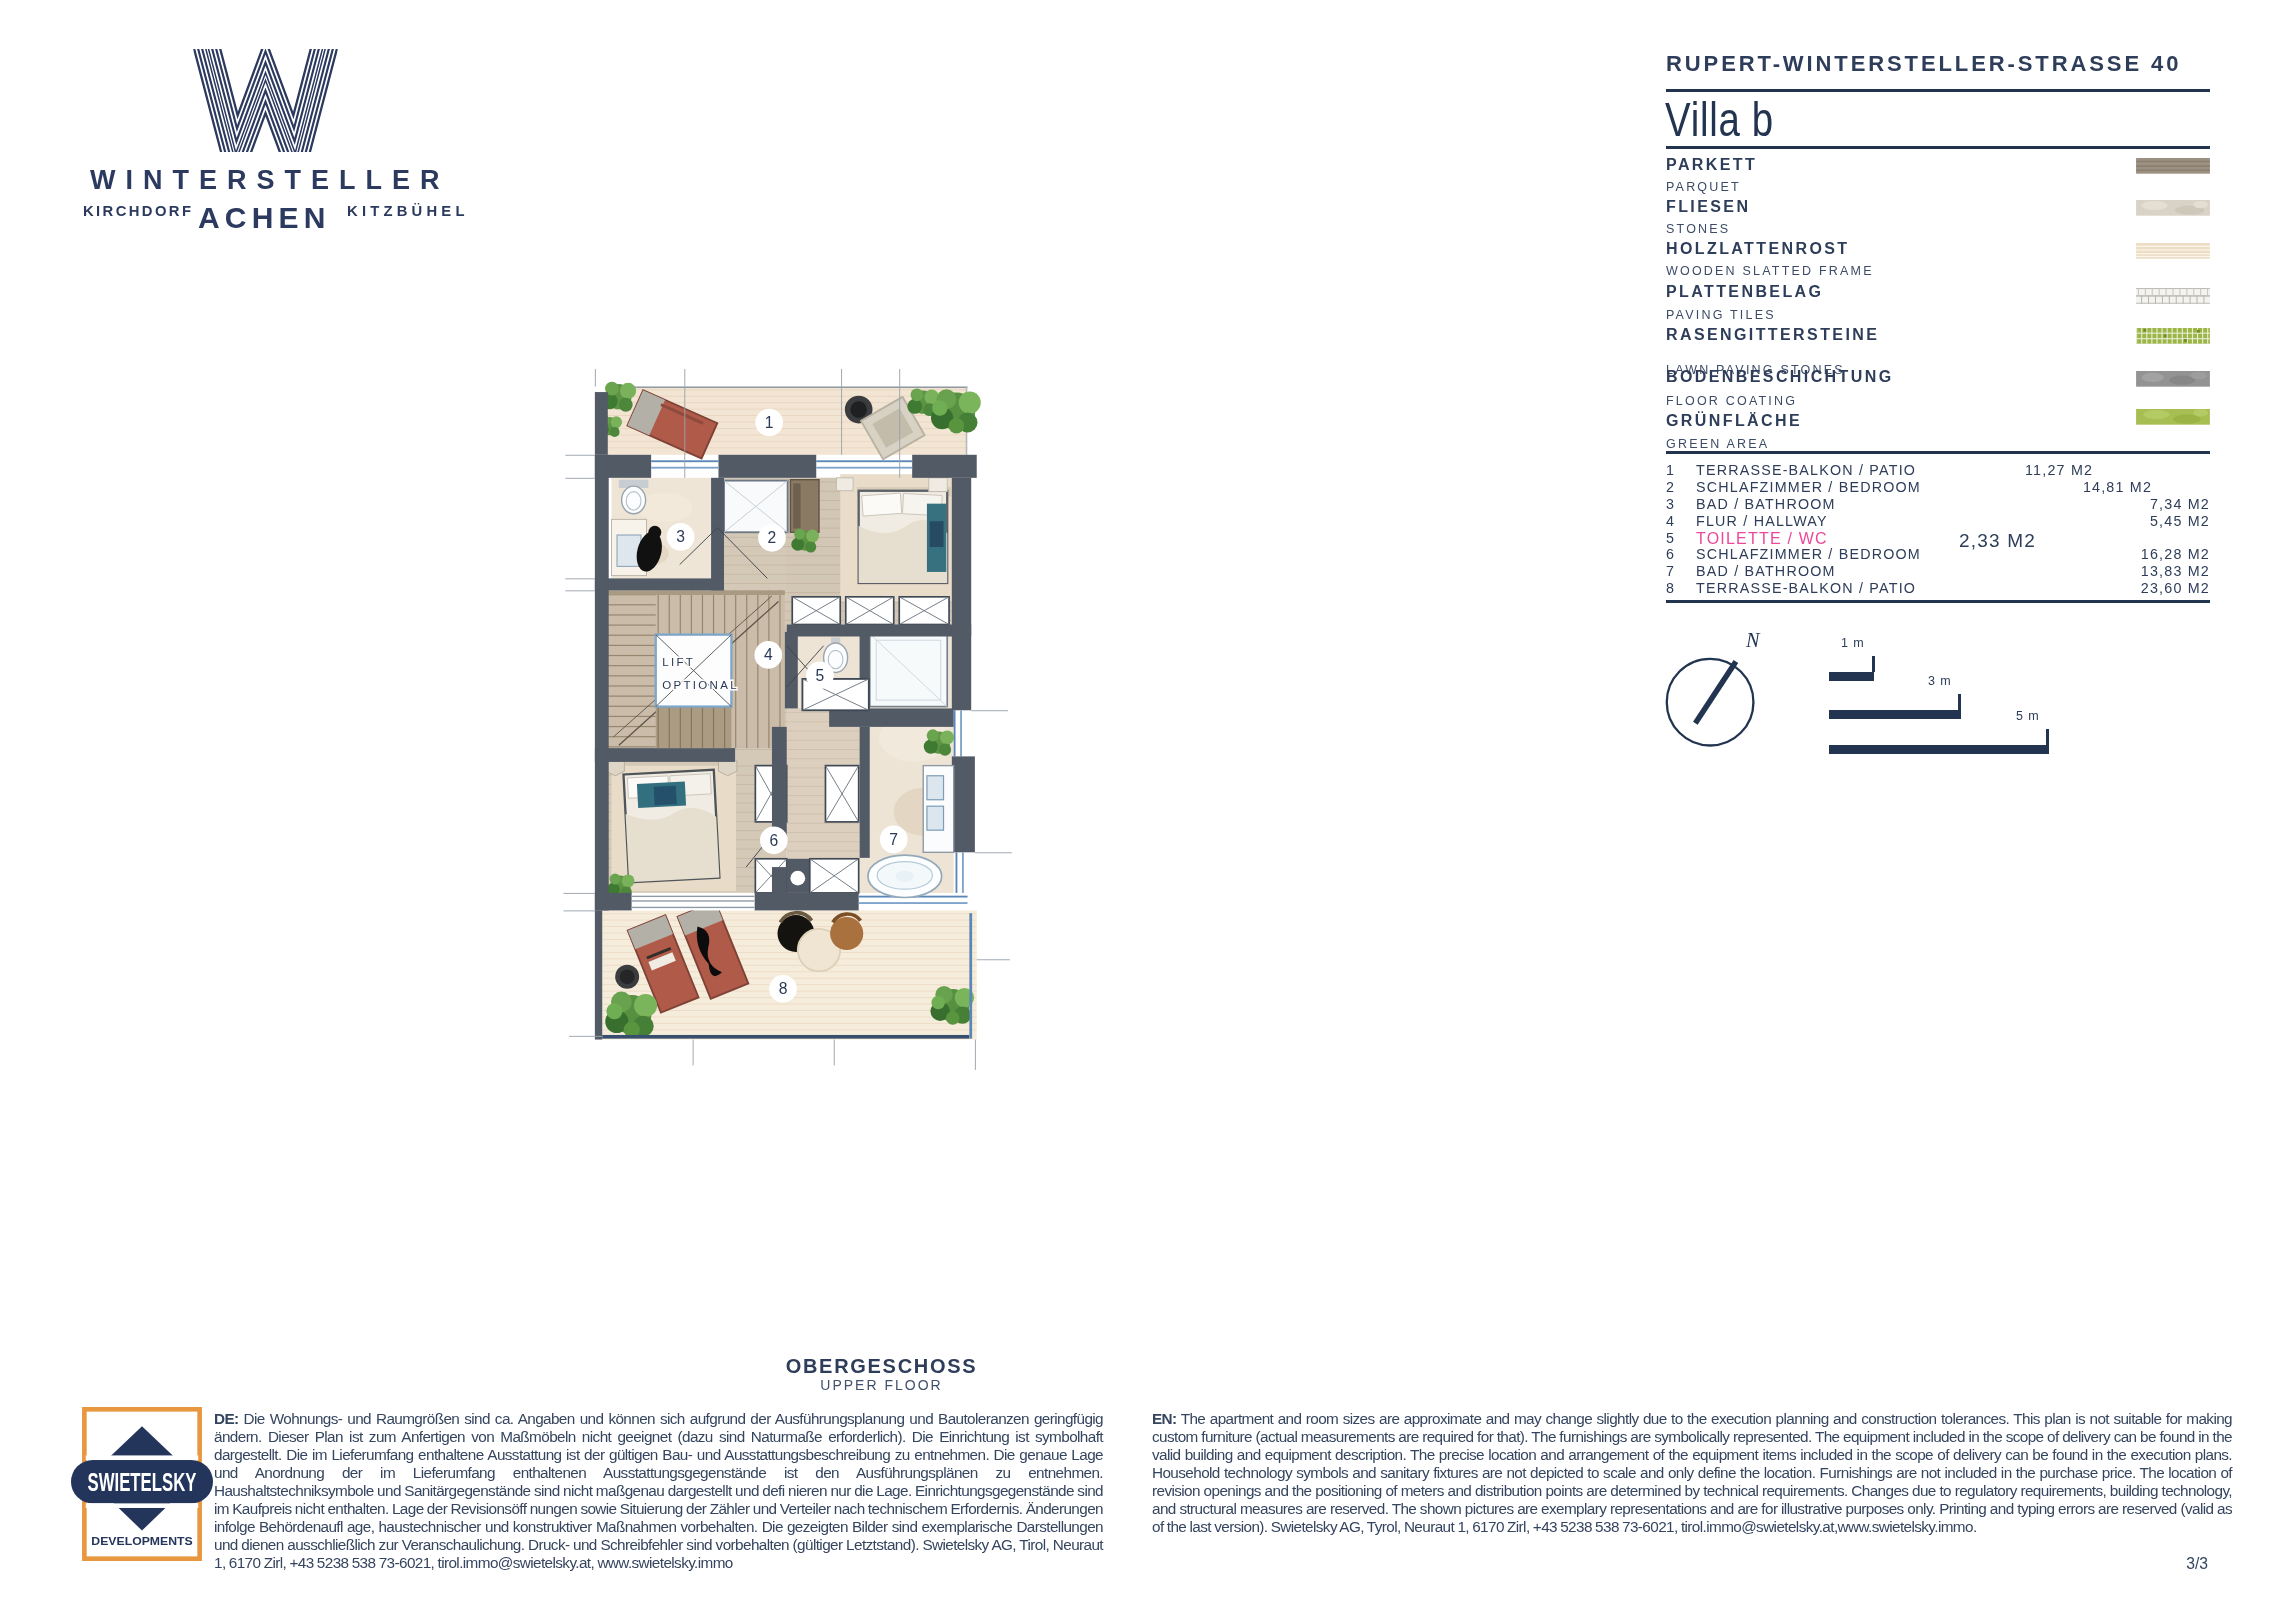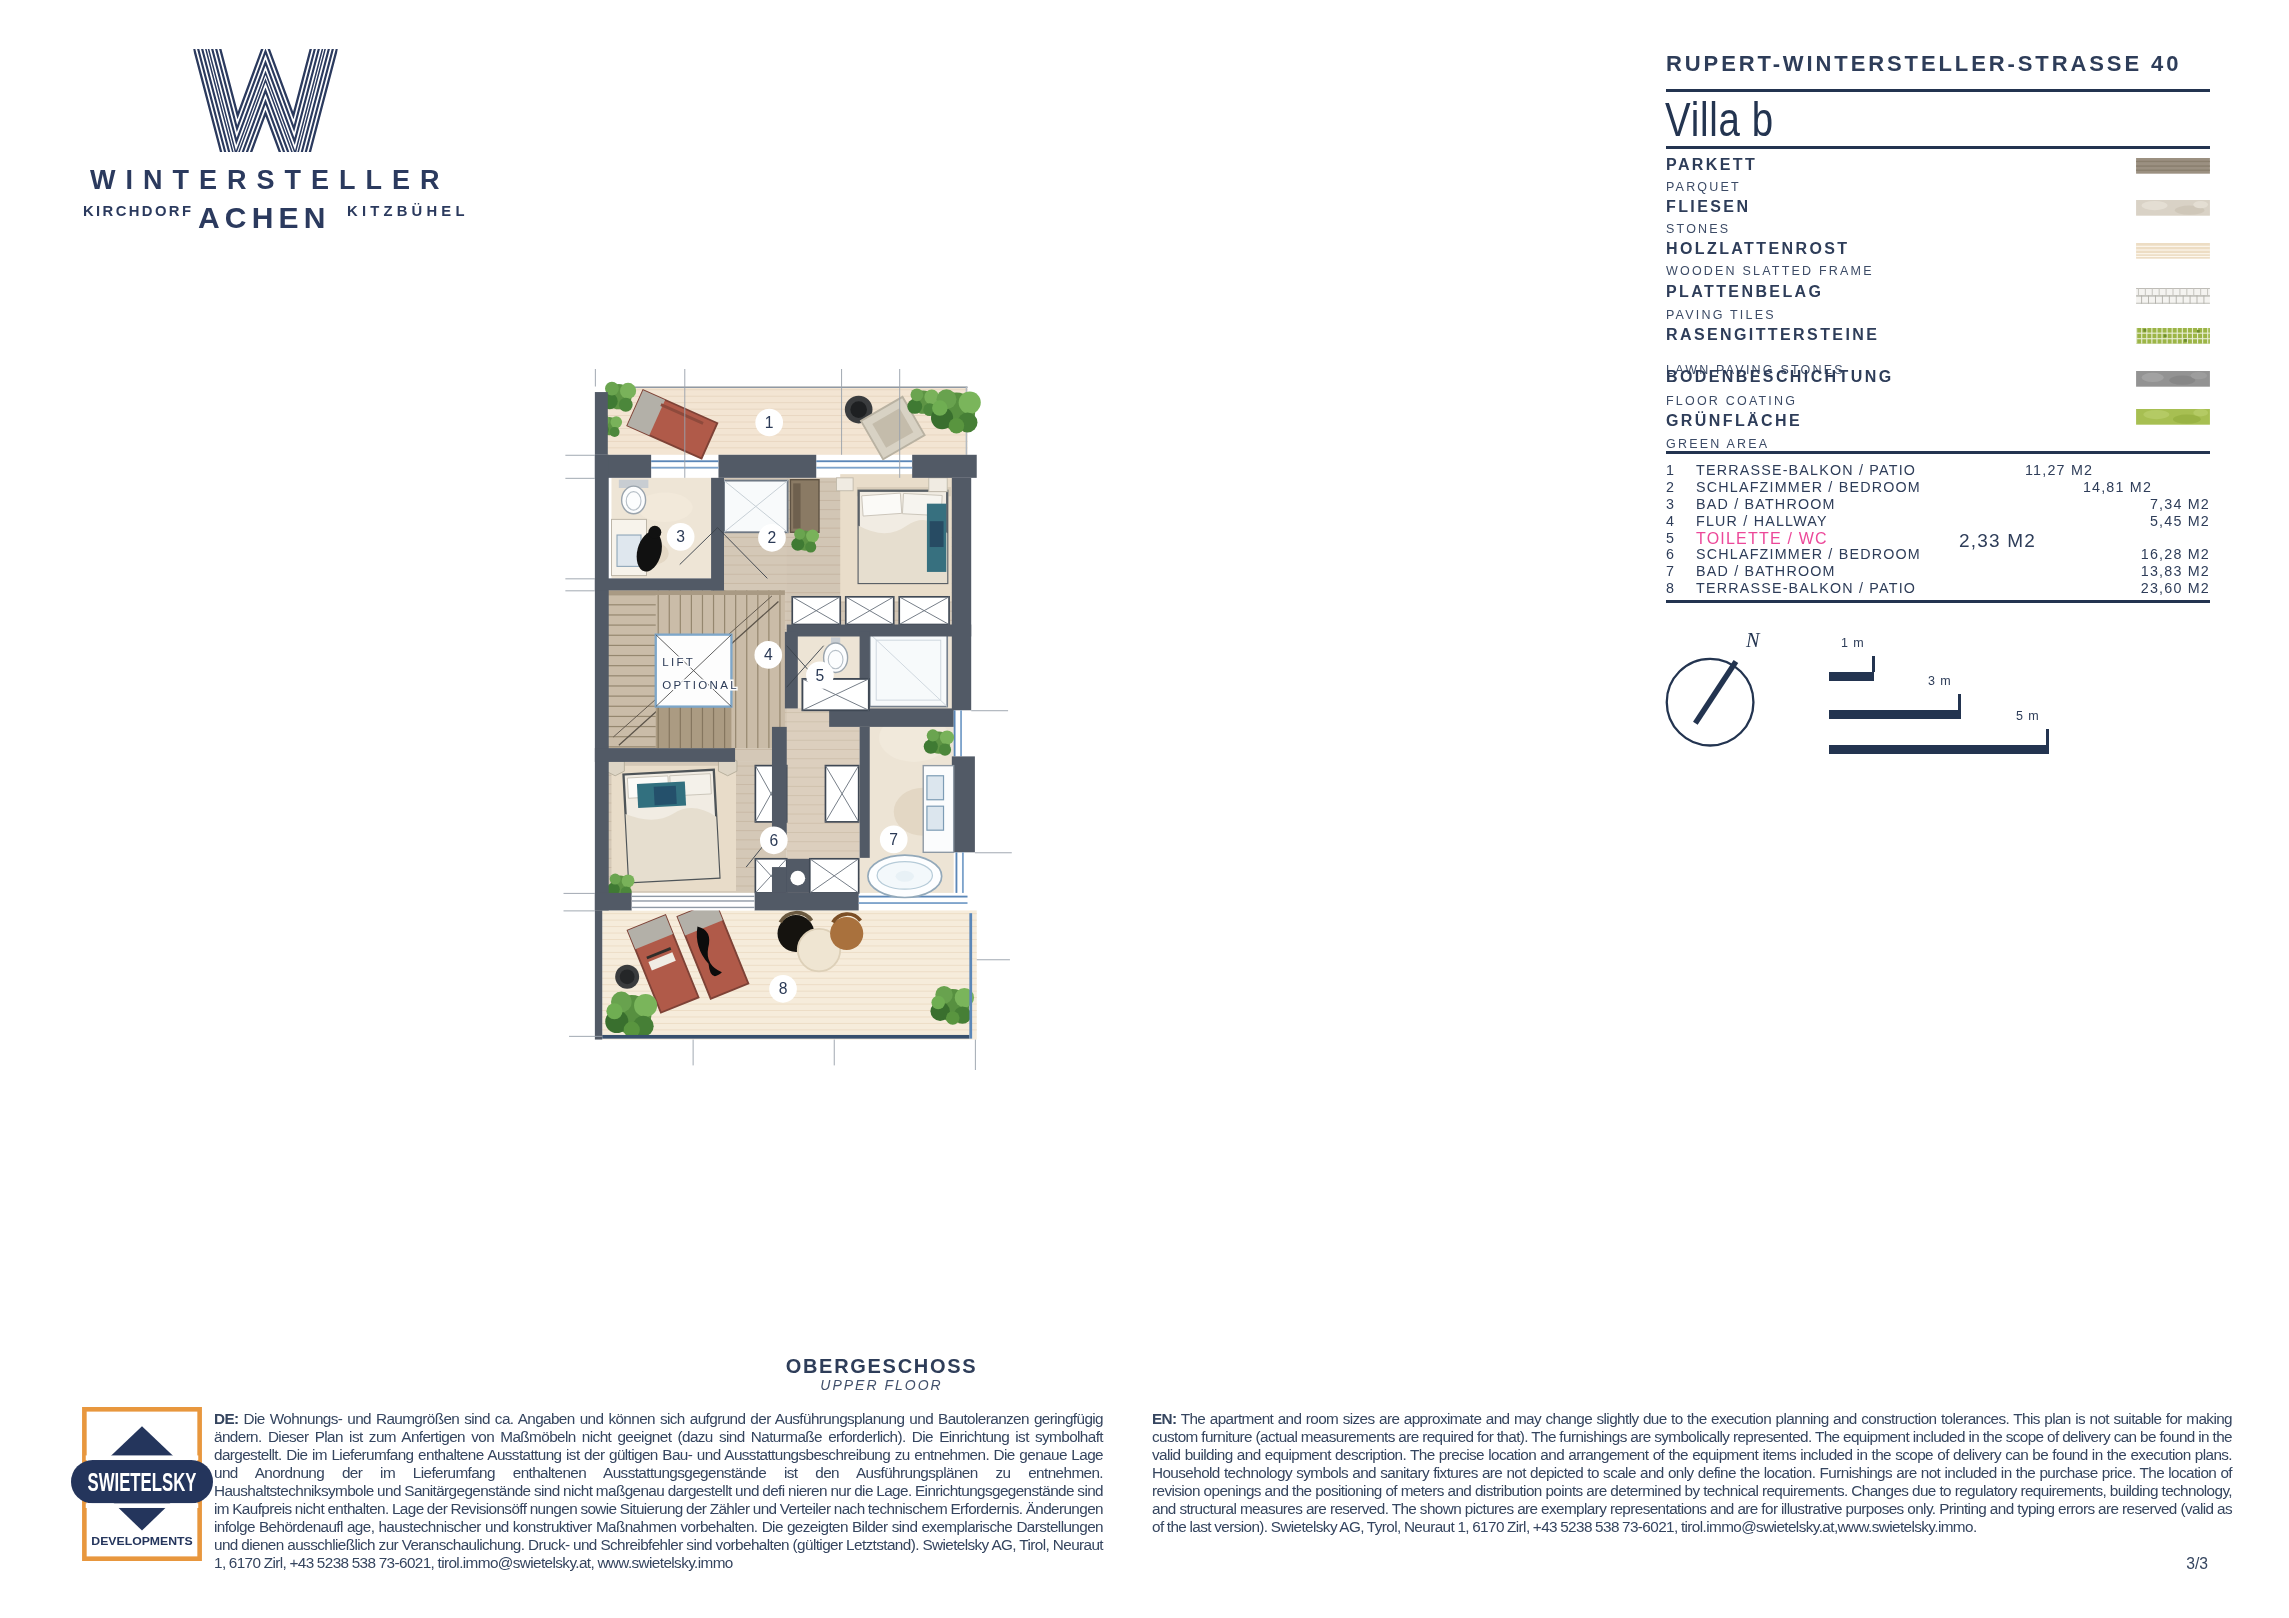--- a/index.html
+++ b/index.html
@@ -548,21 +548,21 @@
 <text x="288" y="338" text-anchor="middle" font-size="17" fill="#2b3a56">5</text>
 <circle cx="238" cy="511" r="15" fill="#ffffff"></circle>
 <text x="238" y="517" text-anchor="middle" font-size="17" fill="#2b3a56">6</text>
 <circle cx="368" cy="510" r="15" fill="#ffffff"></circle>
 <text x="368" y="516" text-anchor="middle" font-size="17" fill="#2b3a56">7</text>
 <circle cx="248" cy="672" r="15" fill="#ffffff"></circle>
 <text x="248" y="678" text-anchor="middle" font-size="17" fill="#2b3a56">8</text>
 </svg>
 
 <div class="abs" style="left:697px; top:1355px; width:369px; text-align:center; font-weight:bold; font-size:20px; letter-spacing:1.7px; color:#2e3d59;">OBERGESCHOSS</div>
-<div class="abs" style="left:697px; top:1377px; width:369px; text-align:center; font-size:14px; letter-spacing:2px; color:#41506b;font-style:italic;">UPPER FLOOR</div>
+<div class="abs" style="left:697px; top:1377px; width:369px; text-align:center; font-size:14px; letter-spacing:2px; color:#41506b;">UPPER FLOOR</div>
 
 <svg class="abs" style="left:82px; top:1407px; overflow:visible;" width="120" height="154" viewBox="0 0 130 167">
   <rect x="2.5" y="2.5" width="125" height="162" fill="none" stroke="#e8973e" stroke-width="5"></rect>
   <polygon points="65,21 124,77 65,134 6,77" fill="#24355c"></polygon>
   <rect x="-12" y="57.5" width="154" height="47" rx="23.5" fill="#24355c"></rect>
   <rect x="4" y="52.5" width="122" height="5" fill="#ffffff"></rect>
   <rect x="4" y="104.5" width="122" height="5" fill="#ffffff"></rect>
   <text x="65" y="91" text-anchor="middle" font-size="27" font-weight="bold" fill="#ffffff" textLength="118" lengthAdjust="spacingAndGlyphs">SWIETELSKY</text>
   <text x="65" y="150" text-anchor="middle" font-size="12.5" font-weight="bold" fill="#24355c" textLength="110" lengthAdjust="spacingAndGlyphs">DEVELOPMENTS</text>
 </svg>

